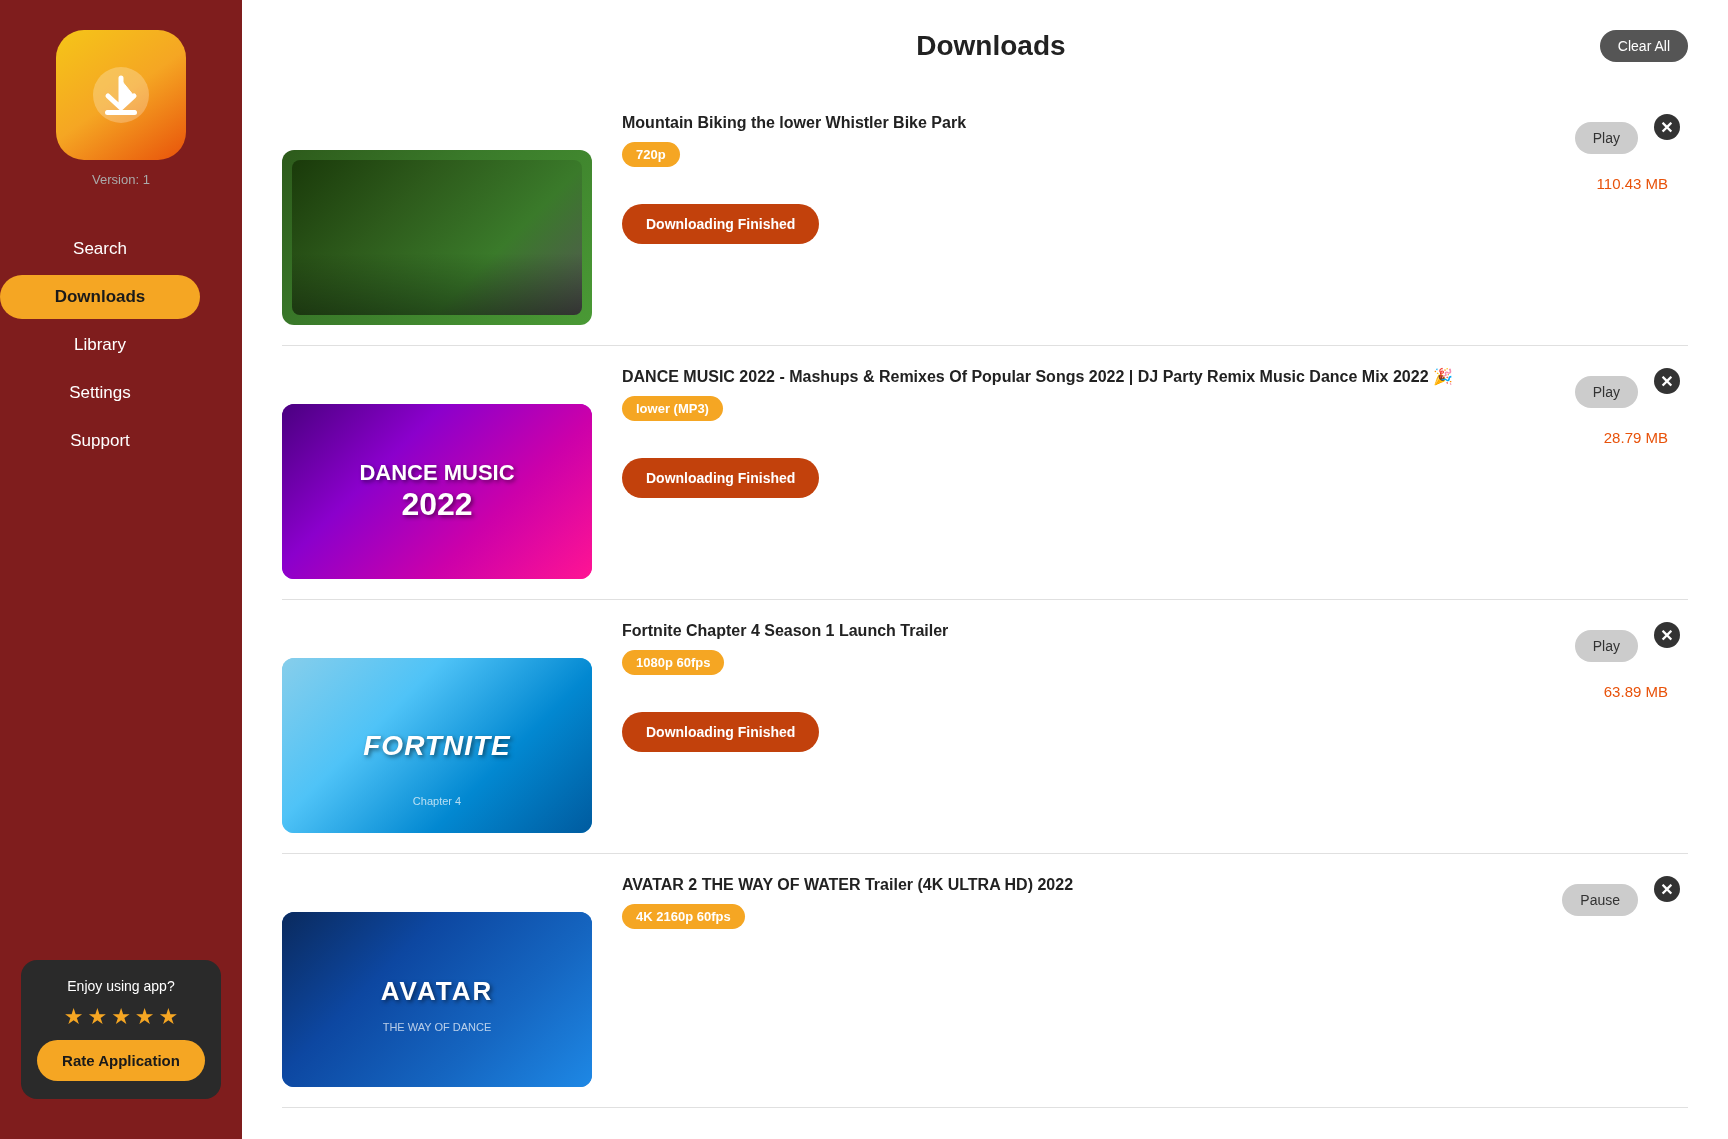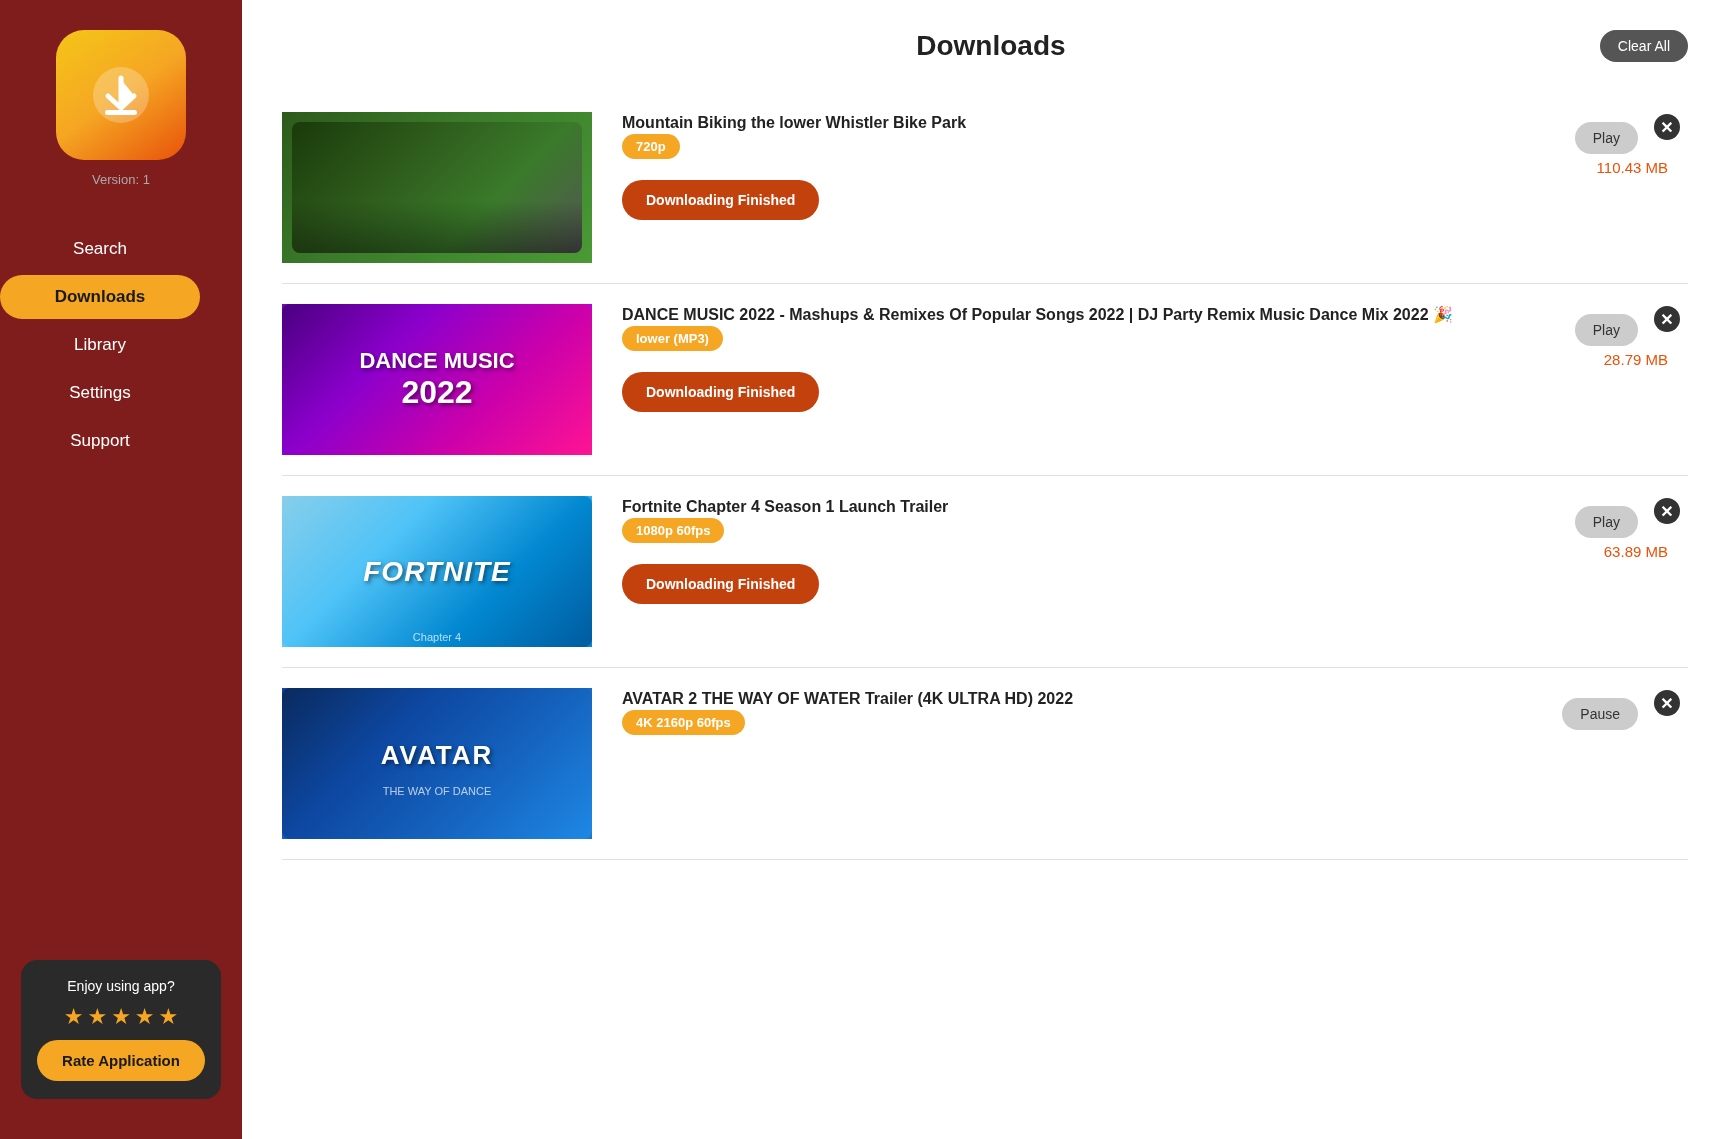--- a/index.html
+++ b/index.html
@@ -144,31 +144,32 @@
       display: flex;
       align-items: flex-start;
       padding: 20px 0;
       border-bottom: 1px solid #e0e0e0;
       position: relative;
     }
 
     .thumb {
       width: 310px;
       min-width: 310px;
-      height: 151px;
-      border-radius: 0;
+      height: 175px;
+      border-radius: 12px;
       object-fit: cover;
       overflow: hidden;
       margin-right: 30px;
       background: #333;
       display: flex;
       align-items: center;
       justify-content: center;
       color: #fff;
       font-size: 13px;
+      margin-top: 38px;
     }
 
     .thumb-bike {
       background: linear-gradient(135deg, #2d5a1b 0%, #3a7a2a 40%, #4a9a35 100%);
       position: relative;
     }
     .thumb-dance {
       background: linear-gradient(135deg, #6a0dad 0%, #8b00ff 50%, #ff1493 100%);
     }
     .thumb-fortnite {
@@ -183,21 +184,21 @@
       font-weight: 900;
       text-align: center;
       text-shadow: 2px 2px 4px rgba(0,0,0,0.5);
       padding: 10px;
     }
 
     .item-info {
       flex: 1;
       display: flex;
       flex-direction: column;
-      gap: 0;
+      gap: 8px;
     }
 
     .item-title {
       font-size: 16px;
       font-weight: 600;
       color: #222;
       line-height: 1.4;
       padding-right: 60px;
     }
 
@@ -375,21 +376,21 @@
       <button class="play-btn">Play</button>
       <button class="close-btn">
         <div class="close-icon-circle">✕</div>
       </button>
     </div>
 
     <div class="download-item">
       <div class="thumb thumb-fortnite">
         <div style="display:flex;flex-direction:column;align-items:center;justify-content:center;height:100%;width:100%;background:linear-gradient(135deg,#87ceeb,#4fc3f7,#0288d1,#005b9f);border-radius:8px;position:relative;">
           <div class="thumb-text" style="font-size:28px;font-style:italic;letter-spacing:1px;">FORTNITE</div>
-          <div style="position:absolute;bottom:4px;font-size:11px;color:rgba(255,255,255,0.7);">Chapter 4</div>
+          <div style="position:absolute;bottom:26px;font-size:11px;color:rgba(255,255,255,0.7);">Chapter 4</div>
         </div>
       </div>
       <div class="item-info">
         <div class="item-title">Fortnite Chapter 4 Season 1 Launch Trailer</div>
         <span class="quality-badge">1080p 60fps</span>
         <div class="file-size">63.89 MB</div>
         <div class="item-actions">
           <button class="status-btn">Downloading Finished</button>
         </div>
       </div>

